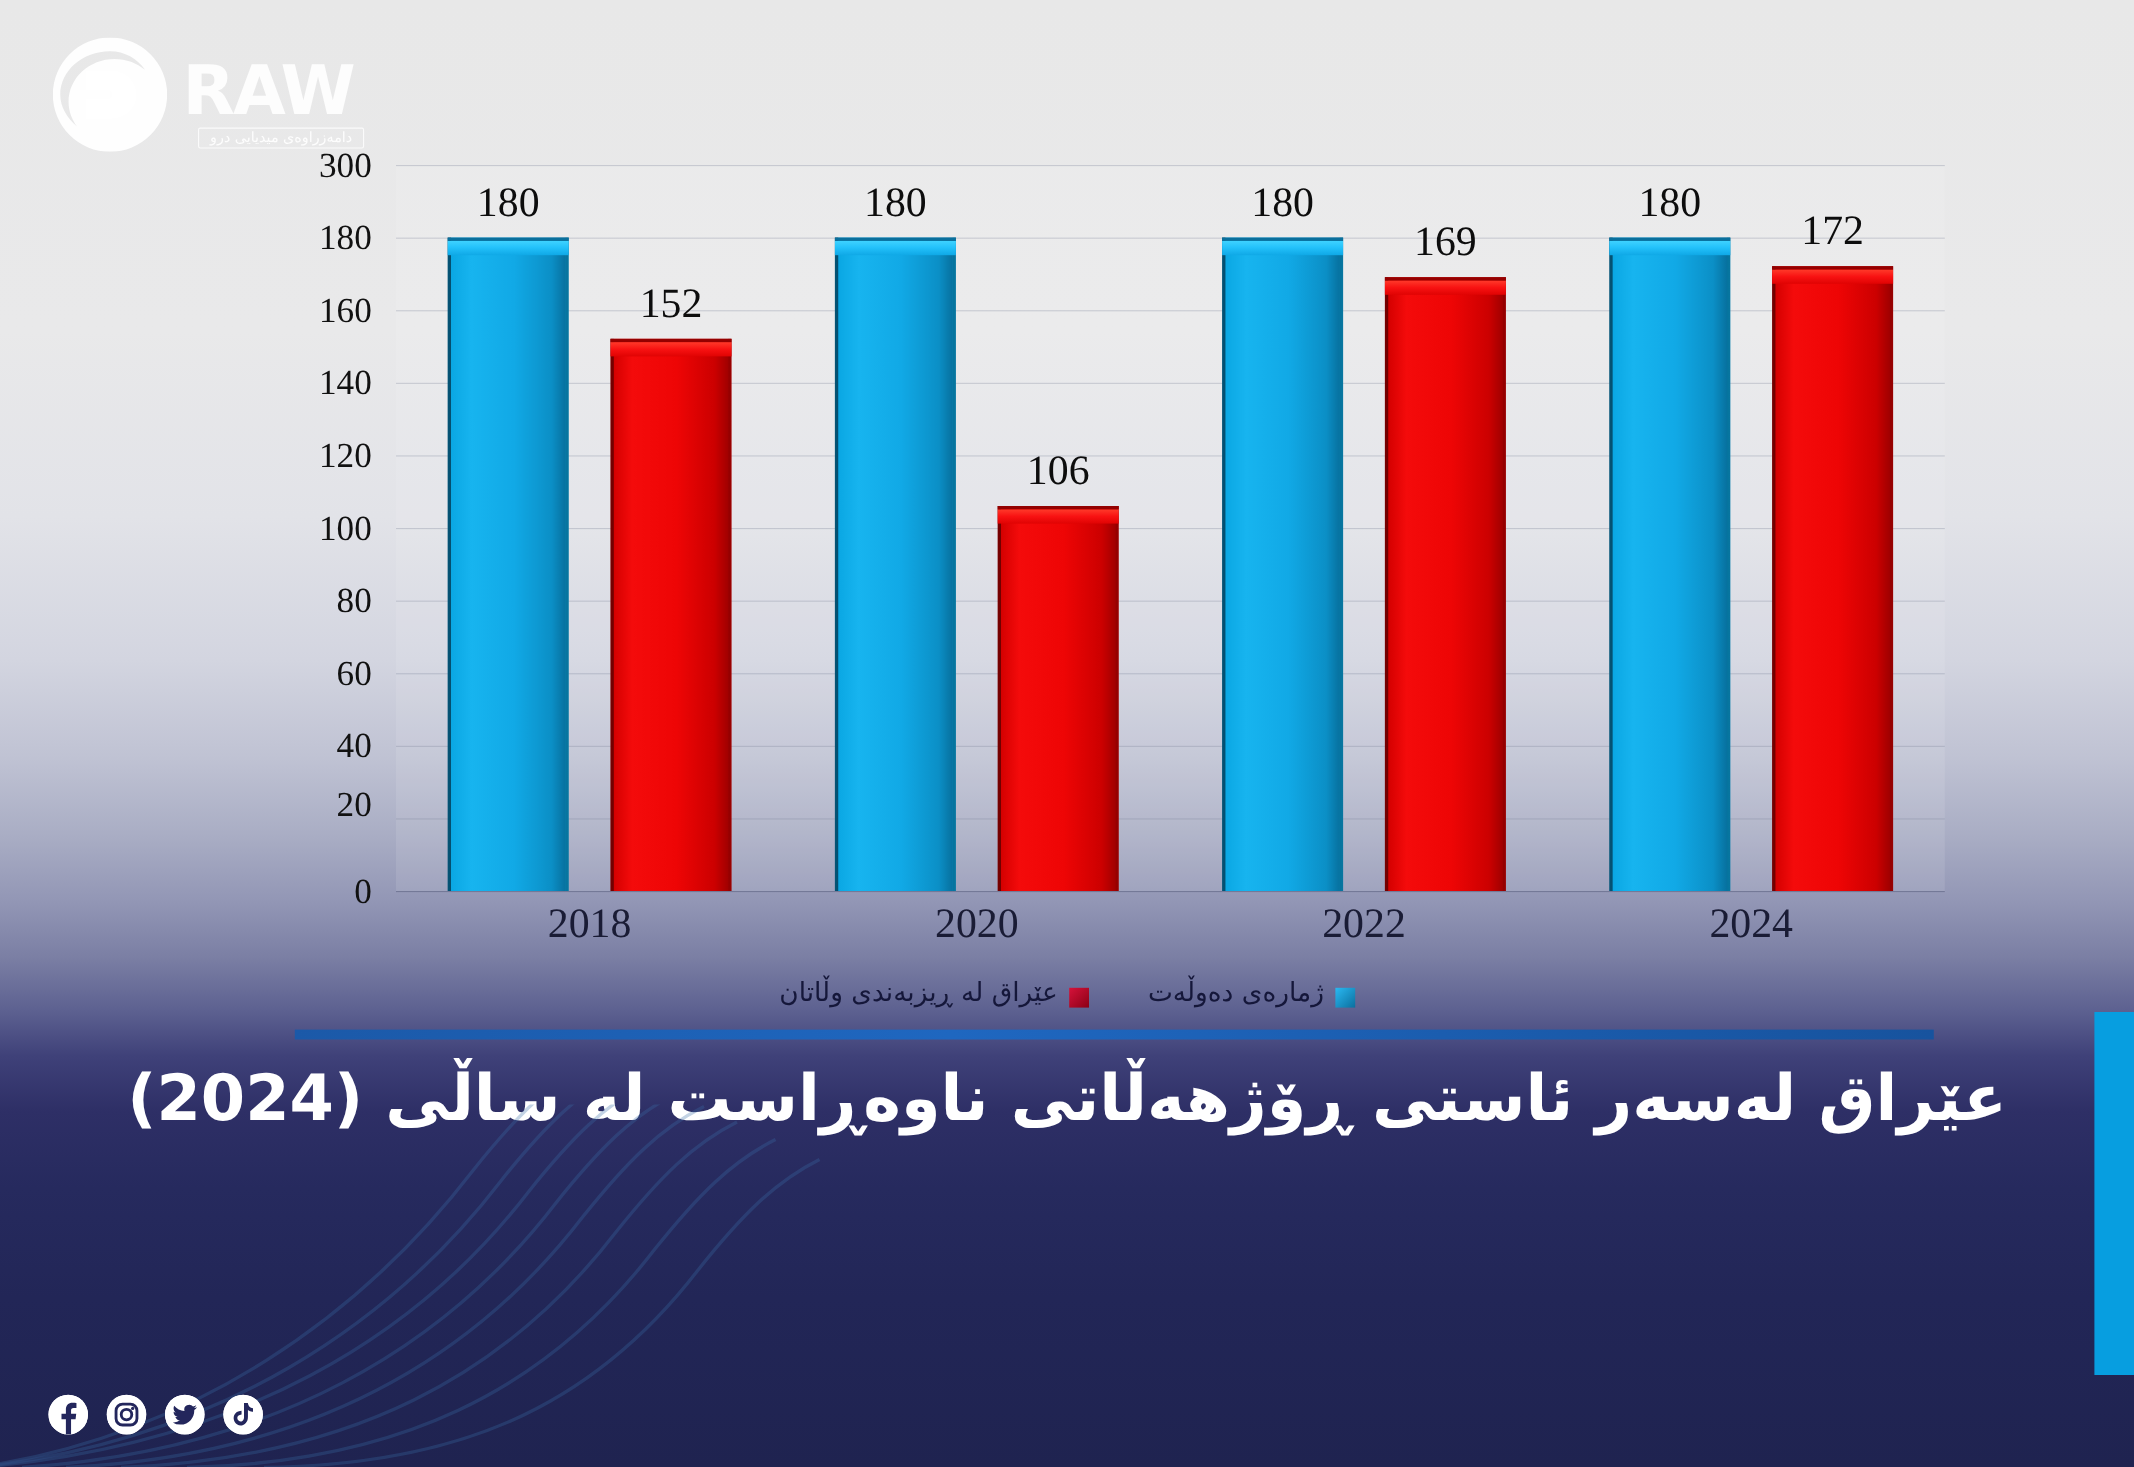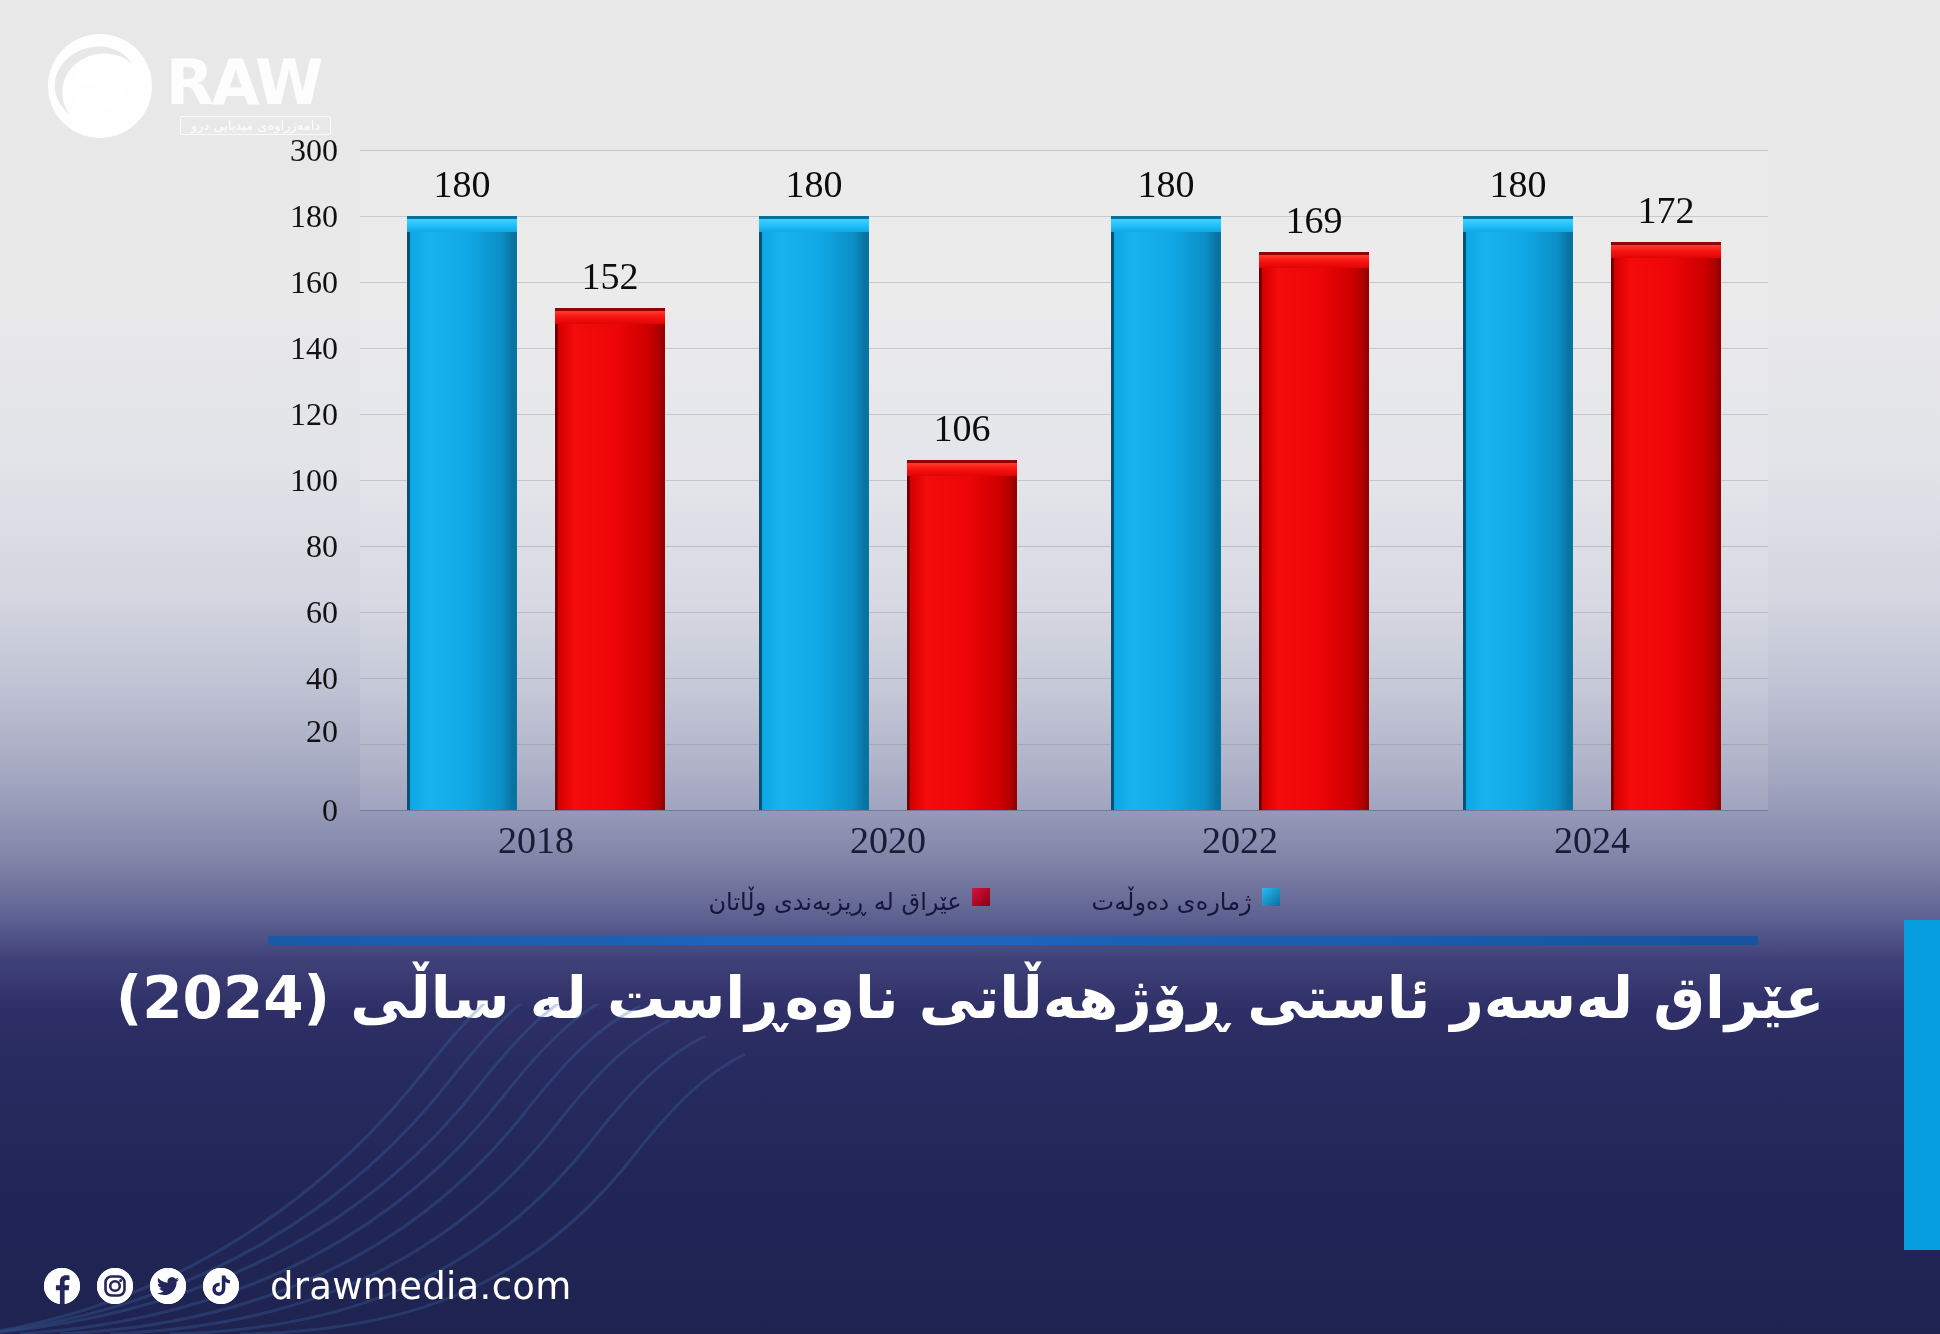--- a/index.html
+++ b/index.html
@@ -78,21 +78,21 @@
     font-family:"Liberation Serif","DejaVu Serif",serif;
     font-size:38px;color:#1a1c35;
   }
 
   
   #legend{
     position:absolute;left:0;right:0;top:880px;height:44px;
     display:flex;justify-content:center;align-items:center;gap:54px;
     direction:rtl;
   }
-  .lgitem{display:flex;align-items:flex-start;gap:10px;direction:rtl;margin-left:48px;}
+  .lgitem{display:flex;align-items:flex-end;gap:10px;direction:rtl;}
   .swatch{width:18px;height:18px;display:inline-block;}
   .swatch.blue{background:linear-gradient(135deg,#2ab9f2,#0b6f9e);}
   .swatch.red{background:linear-gradient(135deg,#d6123a,#8a0016);}
   .lgtext{
     font-family:"DejaVu Sans",sans-serif;font-size:24px;
     color:#15173a;direction:rtl;white-space:nowrap;
   }
 
   
   #divider{position:absolute;left:268px;top:936px;width:1490px;height:9px;
@@ -265,16 +265,15 @@
           <circle cx="18" cy="18" r="18" fill="#fff"></circle>
           <path fill="#23265c" d="M29 11.3c-.8.4-1.7.6-2.6.8a4.6 4.6 0 0 0 2-2.5c-.9.5-1.9.9-2.9 1.1a4.5 4.5 0 0 0-7.8 4.1c-3.8-.2-7.1-2-9.3-4.8-.4.7-.6 1.5-.6 2.3 0 1.6.8 3 2 3.8-.7 0-1.4-.2-2-.6v.1c0 2.2 1.5 4 3.6 4.4-.4.1-.8.2-1.2.2-.3 0-.6 0-.8-.1.6 1.8 2.3 3.1 4.2 3.1a9 9 0 0 1-5.6 1.9h-1a12.8 12.8 0 0 0 6.9 2c8.2 0 12.7-6.8 12.7-12.7v-.6c.9-.6 1.7-1.4 2.4-2.3z"></path>
         </svg>
     </span>
     <span class="soc">
       <svg width="36" height="36" viewBox="0 0 36 36">
           <circle cx="18" cy="18" r="18" fill="#fff"></circle>
           <path fill="#23265c" d="M22.3 7.5c.4 2.8 2 4.5 4.7 4.7v3.1c-1.6.2-3-.4-4.6-1.4v6.2c0 7.9-8.6 10.3-12 4.7-2.2-3.6-.9-9.9 6.2-10.2v3.3c-.5.1-1.1.2-1.6.4-1.6.5-2.5 1.5-2.2 3.3.4 3.3 6.5 4.3 6-2.2V7.5z"></path>
         </svg>
     </span>
-    <span id="site">drawmedia.com</span>
   </div>
 
 </div>
 
 </body></html>

